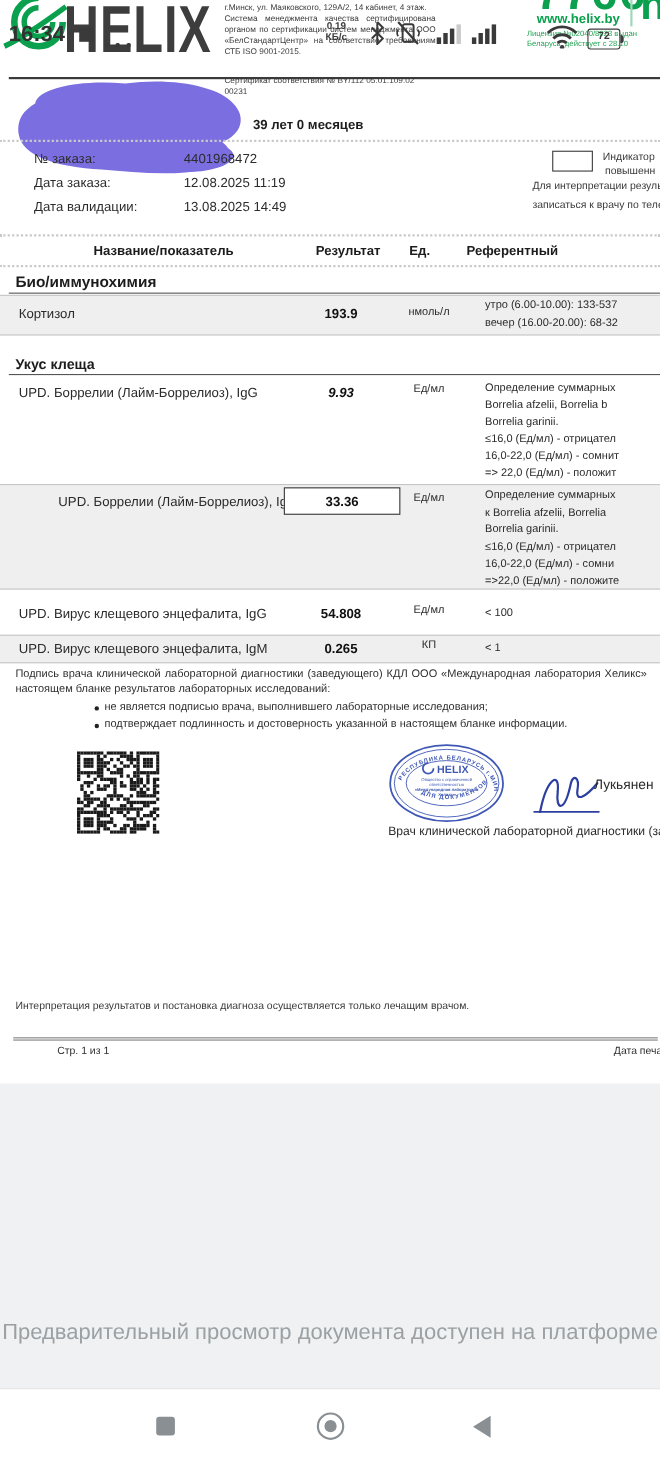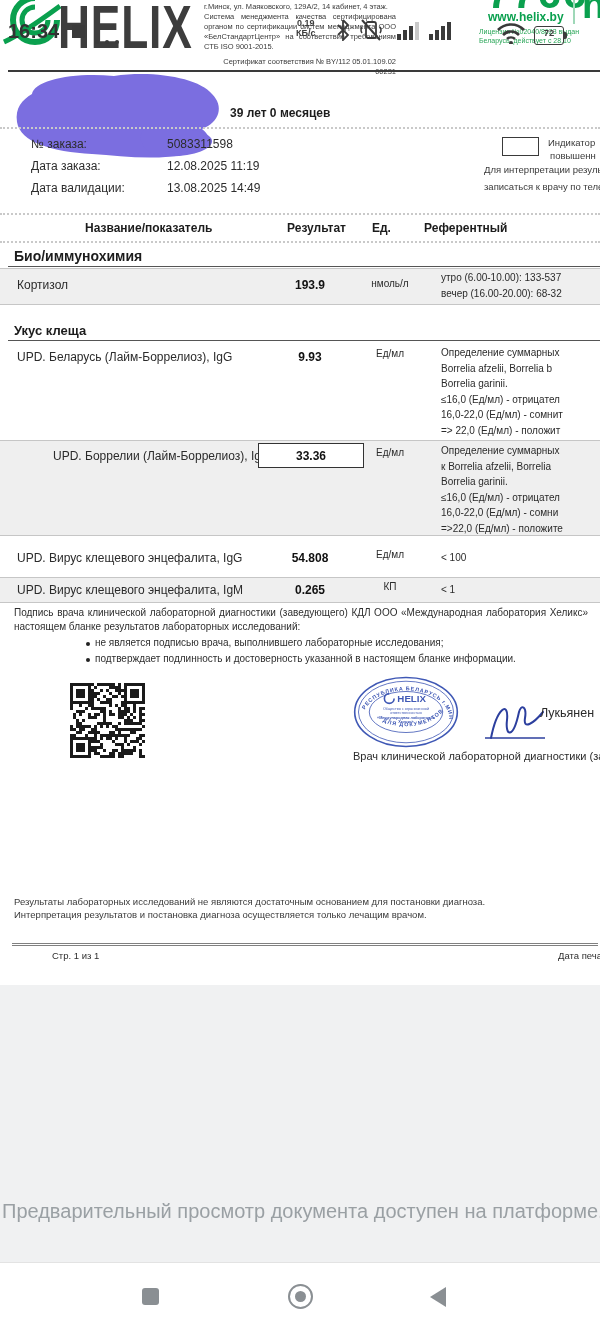--- a/index.html
+++ b/index.html
@@ -80,21 +80,21 @@
         <path d="M55,30 A22,22 0 1 1 33,8" fill="none" stroke="#0aa04e" stroke-width="6"></path>
         <path d="M46,30 A13,13 0 1 1 33,17" fill="none" stroke="#0aa04e" stroke-width="5"></path>
         <path d="M2,52 Q20,44 58,16" fill="none" stroke="#0aa04e" stroke-width="5"></path>
       </svg>
     </div>
     <div class="abs brand-text" style="left:58px;top:-8px;">HELIX</div>
 
     <div class="abs cert-block" style="left:204px;top:2px;">
       <div>г.Минск, ул. Маяковского, 129А/2, 14 кабинет, 4 этаж.</div>
       <div class="cert-par">Система менеджмента качества сертифицирована органом по сертификации систем менеджмента ООО «БелСтандартЦентр» на соответствие требованиям СТБ ISO 9001-2015.</div>
-      <div style="margin-top:5px;text-align:right;">Сертификат соответствия № BY/112 05.01.109.02 00231</div>
+      <div style="margin-top:16px;">Сертификат соответствия № BY/112 05.01.109.02 00231</div>
     </div>
 
     <div class="abs phone-big nowrap" style="left:487px;top:-30px;">7766</div>
     <div class="abs phone-big" style="left:582px;top:-16px;font-size:38px;">h</div>
     <div class="abs" style="left:573px;top:0;width:2px;height:24px;background:#9fd8b8;"></div>
     <div class="abs site nowrap" style="left:488px;top:10px;">www.helix.by</div>
     <div class="abs license nowrap" style="left:479px;top:27px;">Лицензия №02040/8623 выдан</div>
     <div class="abs license nowrap" style="left:479px;top:36px;">Беларусь, действует с 28.10</div>
 
     <div class="abs hdr-rule" style="left:8px;top:70px;width:592px;"></div>
@@ -104,21 +104,21 @@
         <path fill="#7b6ee0" d="M28,26 C30,12 70,4 110,8 C150,2 195,10 208,26 C220,38 216,54 198,61 C210,70 206,82 184,86 C150,93 118,88 88,86 C48,84 16,74 13,54 C11,40 18,32 28,26 Z"></path>
         <path fill="#7b6ee0" d="M140,62 C175,58 205,62 208,72 C210,82 185,90 158,88 C138,86 132,68 140,62 Z"></path>
       </svg>
     </div>
 
     <div class="abs age nowrap" style="left:230px;top:106px;">39 лет 0 месяцев</div>
 
     <div class="abs dotline" style="left:0;top:127px;width:600px;"></div>
 
     <div class="abs lbl nowrap" style="left:31px;top:137px;">№ заказа:</div>
-    <div class="abs val nowrap" style="left:167px;top:137px;">5083311598</div>
+    <div class="abs val nowrap" style="left:167px;top:137px;">4401968472</div>
     <div class="abs lbl nowrap" style="left:31px;top:159px;">Дата заказа:</div>
     <div class="abs val nowrap" style="left:167px;top:159px;">12.08.2025 11:19</div>
     <div class="abs lbl nowrap" style="left:31px;top:181px;">Дата валидации:</div>
     <div class="abs val nowrap" style="left:167px;top:181px;">13.08.2025 14:49</div>
 
     <div class="abs ind-box" style="left:502px;top:137px;"></div>
     <div class="abs small-note nowrap" style="left:548px;top:136px;">Индикатор</div>
     <div class="abs small-note nowrap" style="left:550px;top:149px;">повышенн</div>
     <div class="abs small-note nowrap" style="left:484px;top:163px;">Для интерпретации резуль</div>
     <div class="abs small-note nowrap" style="left:484px;top:180px;">записаться к врачу по телеф</div>
@@ -138,22 +138,22 @@
     <div class="abs rres" style="left:255px;top:278px;">193.9</div>
     <div class="abs runit" style="left:357px;top:278px;">нмоль/л</div>
     <div class="abs refcol" style="left:441px;top:270px;">
       <div>утро (6.00-10.00): 133-537</div>
       <div>вечер (16.00-20.00): 68-32</div>
     </div>
 
     <div class="abs seclabel nowrap" style="left:14px;top:323px;font-size:13px;">Укус клеща</div>
     <div class="abs secline" style="left:8px;top:340px;width:592px;"></div>
 
-    <div class="abs rname nowrap" style="left:17px;top:350px;">UPD. Беларусь (Лайм-Боррелиоз), IgG</div>
-    <div class="abs rres" style="left:255px;top:350px;">9.93</div>
+    <div class="abs rname nowrap" style="left:17px;top:350px;">UPD. Боррелии (Лайм-Боррелиоз), IgG</div>
+    <div class="abs rres" style="left:255px;top:350px;font-style:italic;">9.93</div>
     <div class="abs runit" style="left:357px;top:348px;">Ед/мл</div>
     <div class="abs refcol" style="left:441px;top:345px;">
       <div>Определение суммарных</div>
       <div>Borrelia afzelii,   Borrelia b</div>
       <div>Borrelia garinii.</div>
       <div>≤16,0 (Ед/мл) - отрицател</div>
       <div>16,0-22,0 (Ед/мл) - сомнит</div>
       <div>=&gt; 22,0 (Ед/мл) - положит</div>
     </div>
 
@@ -554,21 +554,20 @@
 
     <div class="abs" style="left:483px;top:694px;width:70px;height:48px;">
       <svg width="70" height="48" viewBox="0 0 70 48">
         <path d="M8,44 C14,14 26,6 24,26 C22,42 30,46 36,18 C38,10 44,12 42,24 C40,36 50,30 60,18" fill="none" stroke="#2c3f9e" stroke-width="2" stroke-linecap="round"></path>
         <line x1="2" y1="44" x2="62" y2="44" stroke="#2c3f9e" stroke-width="1.6"></line>
       </svg>
     </div>
     <div class="abs doc-name nowrap" style="left:540px;top:706px;">Лукьянен</div>
     <div class="abs doc-title nowrap" style="left:353px;top:750px;">Врач клинической лабораторной диагностики (завед</div>
 
-    <div class="abs disc nowrap" style="left:14px;top:895px;">Результаты лабораторных исследований не являются достаточным основанием для постановки диагноза.</div>
     <div class="abs disc nowrap" style="left:14px;top:908px;">Интерпретация результатов и постановка диагноза осуществляется только лечащим врачом.</div>
 
     <div class="abs dblline" style="left:12px;top:943px;width:586px;"></div>
     <div class="abs pg nowrap" style="left:52px;top:950px;">Стр. 1 из 1</div>
     <div class="abs pg nowrap" style="left:558px;top:950px;">Дата печа</div>
   </div>
 
   <div class="abs" style="left:0;top:0;width:600px;height:50px;">
     <div class="abs time nowrap" style="left:8px;top:20px;">16:34</div>
     <div class="abs" style="left:72px;top:25px;width:13px;height:13px;background:#3a3a3a;"></div>

